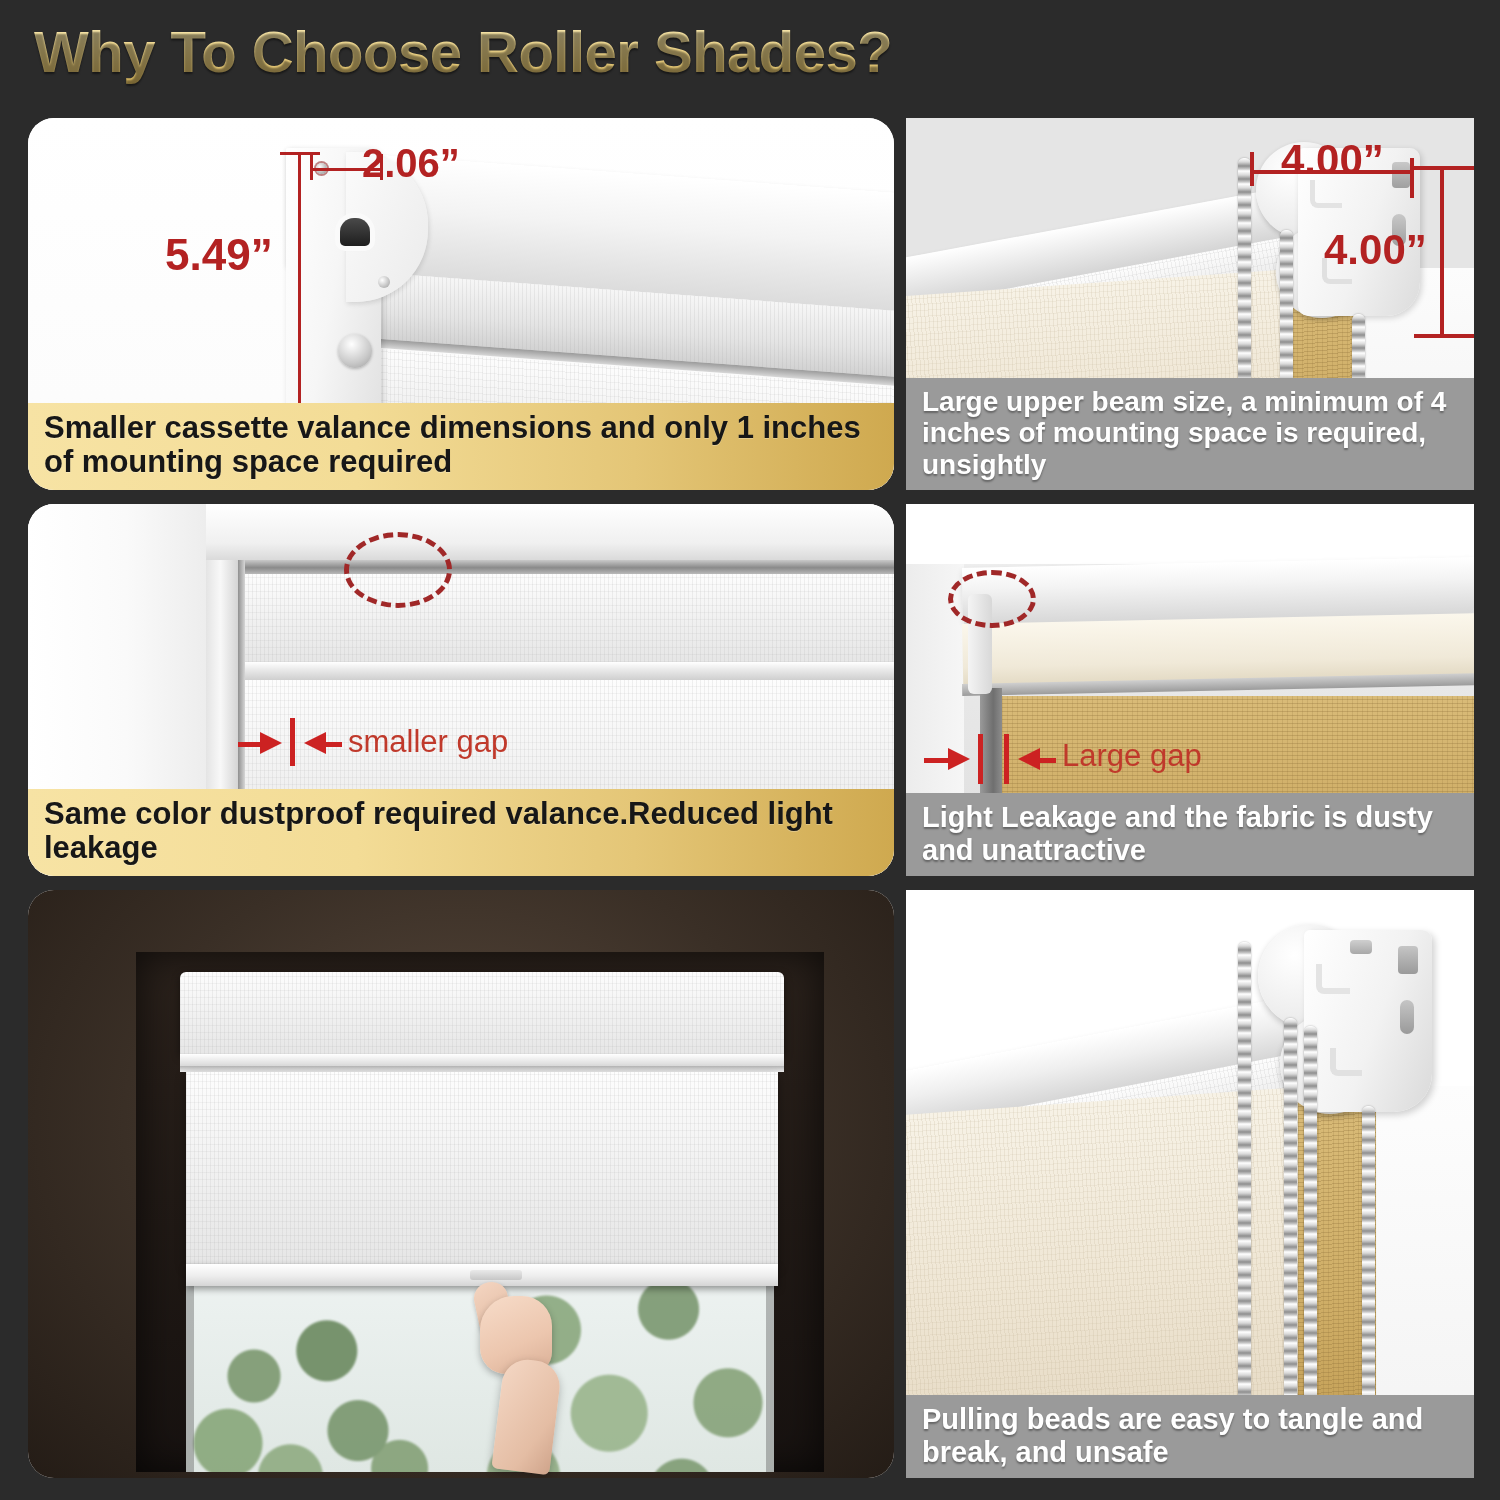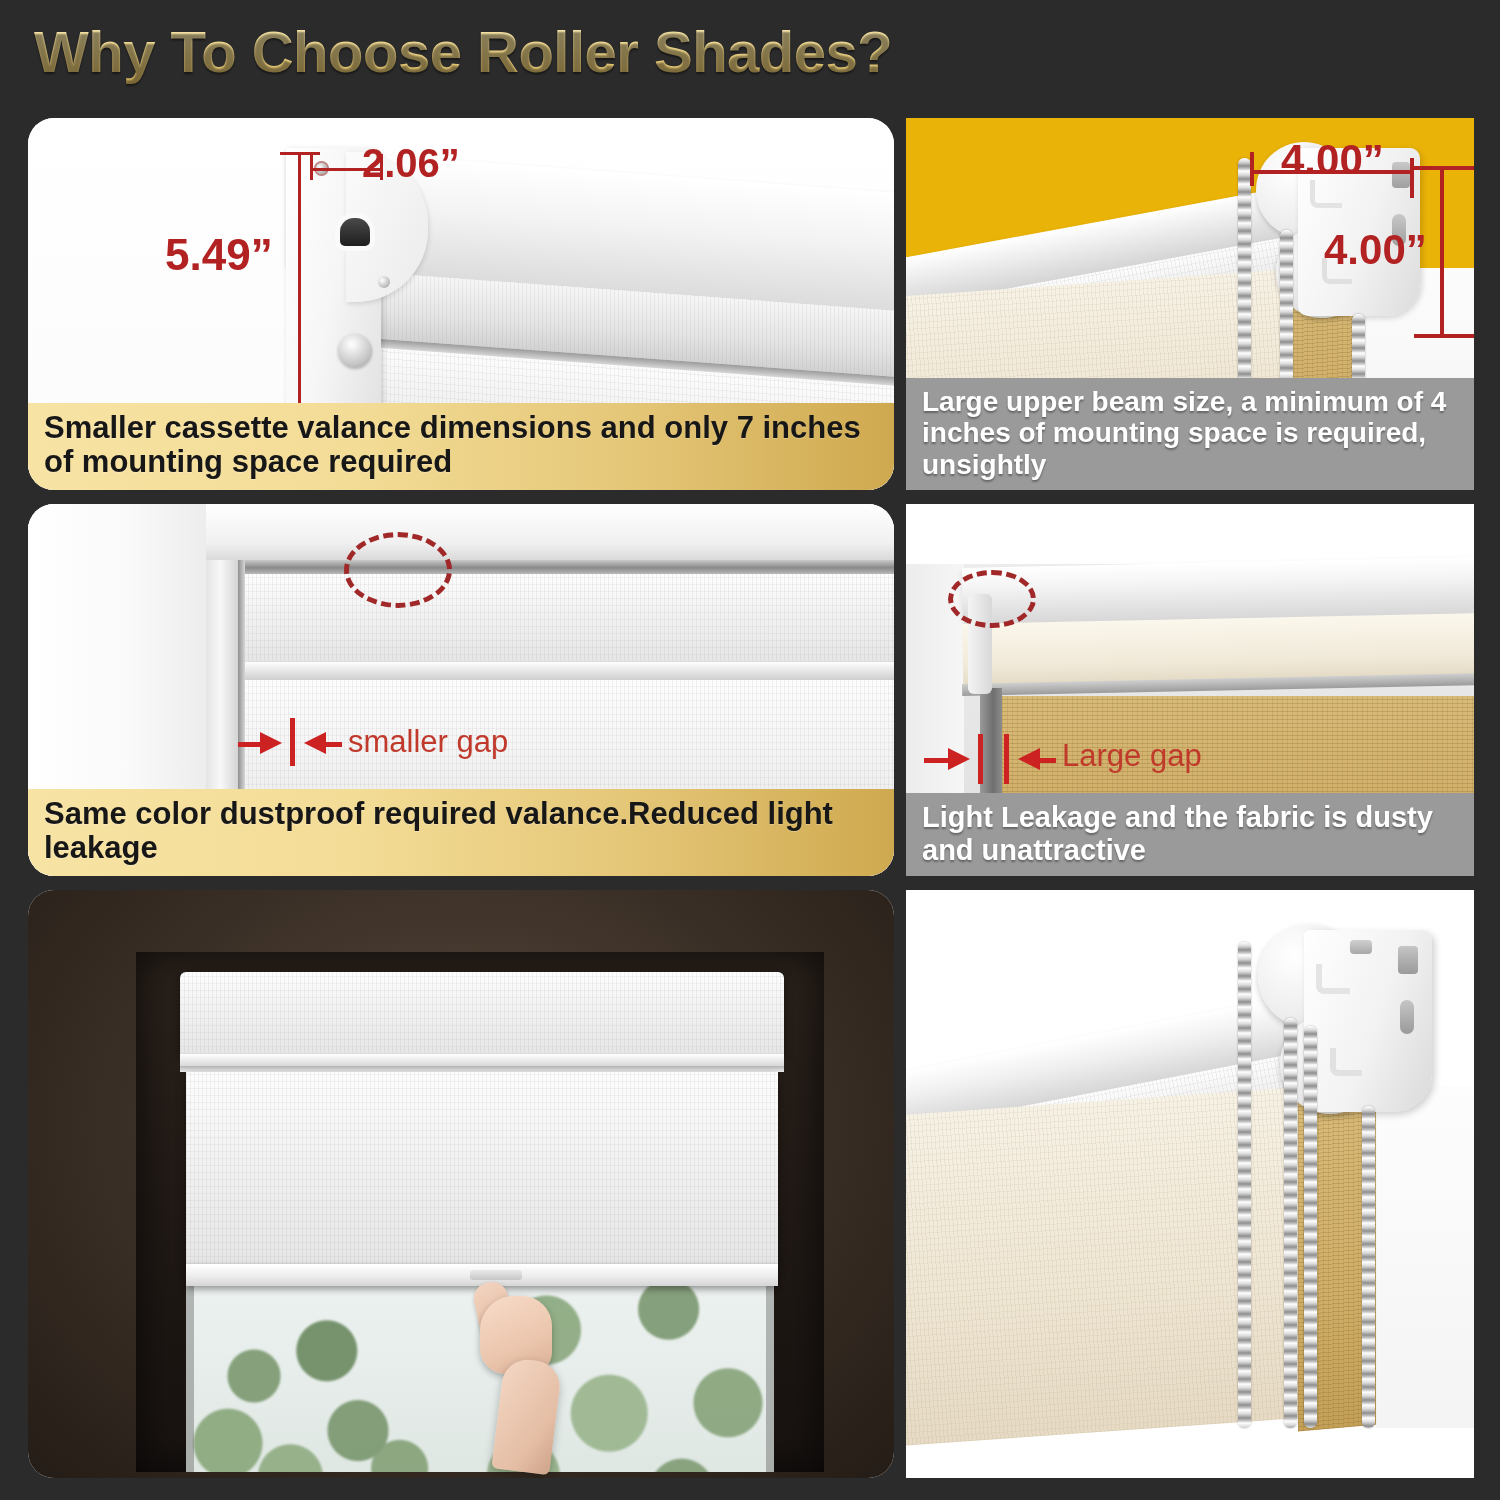--- a/index.html
+++ b/index.html
@@ -180,25 +180,25 @@
     <div class="dim-line" style="left:252px; top:34px; width:40px; height:3px;"></div>
     <div class="dim-line" style="left:252px; top:340px; width:40px; height:3px;"></div>
     <div class="dim-text" style="left:137px; top:112px; font-size:44px;">5.49”</div>
 
     <div class="dim-line" style="left:282px; top:50px; width:72px; height:3px;"></div>
     <div class="dim-line" style="left:282px; top:36px; width:3px; height:26px;"></div>
     <div class="dim-line" style="left:352px; top:36px; width:3px; height:26px;"></div>
     <div class="dim-text" style="left:334px; top:23px; font-size:40px;">2.06”</div>
   </div>
 
-  <div class="caption gold">Smaller cassette valance dimensions and only 7 inches of mounting space required</div>
+  <div class="caption gold">Smaller cassette valance dimensions and only 1 inches of mounting space required</div>
 </div>
 
 <div class="panel right row1">
-  <div class="photo" style="background:#eab308;text-decoration:underline;">
+  <div class="photo" style="background:#e5e5e5;text-decoration:underline;">
 
     <div style="
       position:absolute; left:-30px; top:62px; width:450px; height:56px;
       background:linear-gradient(180deg,#ffffff 0%,#ececec 40%,#cfcfcf 100%);
       transform:rotate(-10.5deg); transform-origin:right center;
       box-shadow:0 2px 5px rgba(0,0,0,.10);"></div>
 
     <div class="fabric-white" style="
       position:absolute; left:-30px; top:112px; width:450px; height:52px;
       transform:rotate(-10.5deg); transform-origin:right center;"></div>
@@ -498,13 +498,14 @@
       position:absolute; left:424px; top:158px; width:32px; height:28px;
       border-left:6px solid #e1e1e1; border-bottom:6px solid #e1e1e1;
       border-radius:0 0 0 8px;"></div>
 
     <div class="bead-chain" style="left:332px; top:52px; height:486px;"></div>
     <div class="bead-chain" style="left:378px; top:128px; height:410px;"></div>
     <div class="bead-chain" style="left:398px; top:136px; height:402px;"></div>
     <div class="bead-chain" style="left:456px; top:216px; height:322px;"></div>
   </div>
 
+  <div class="caption gray">Pulling beads are easy to tangle and break, and unsafe</div>
 </div>
 
 </body></html>

